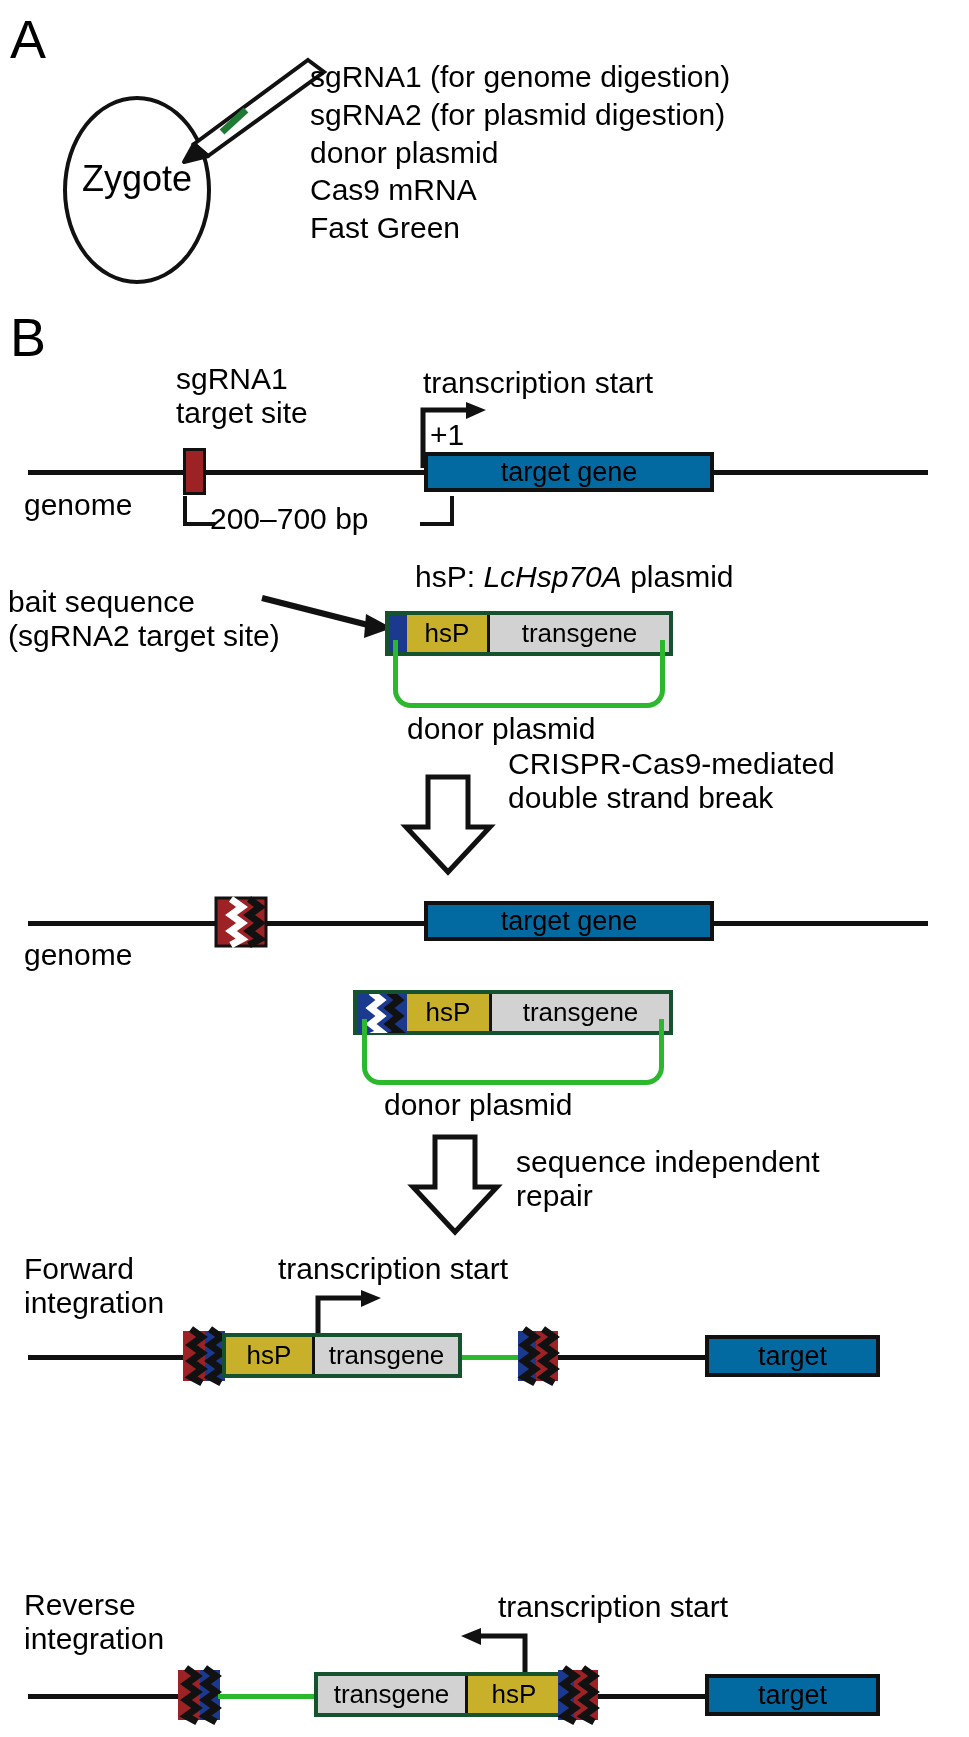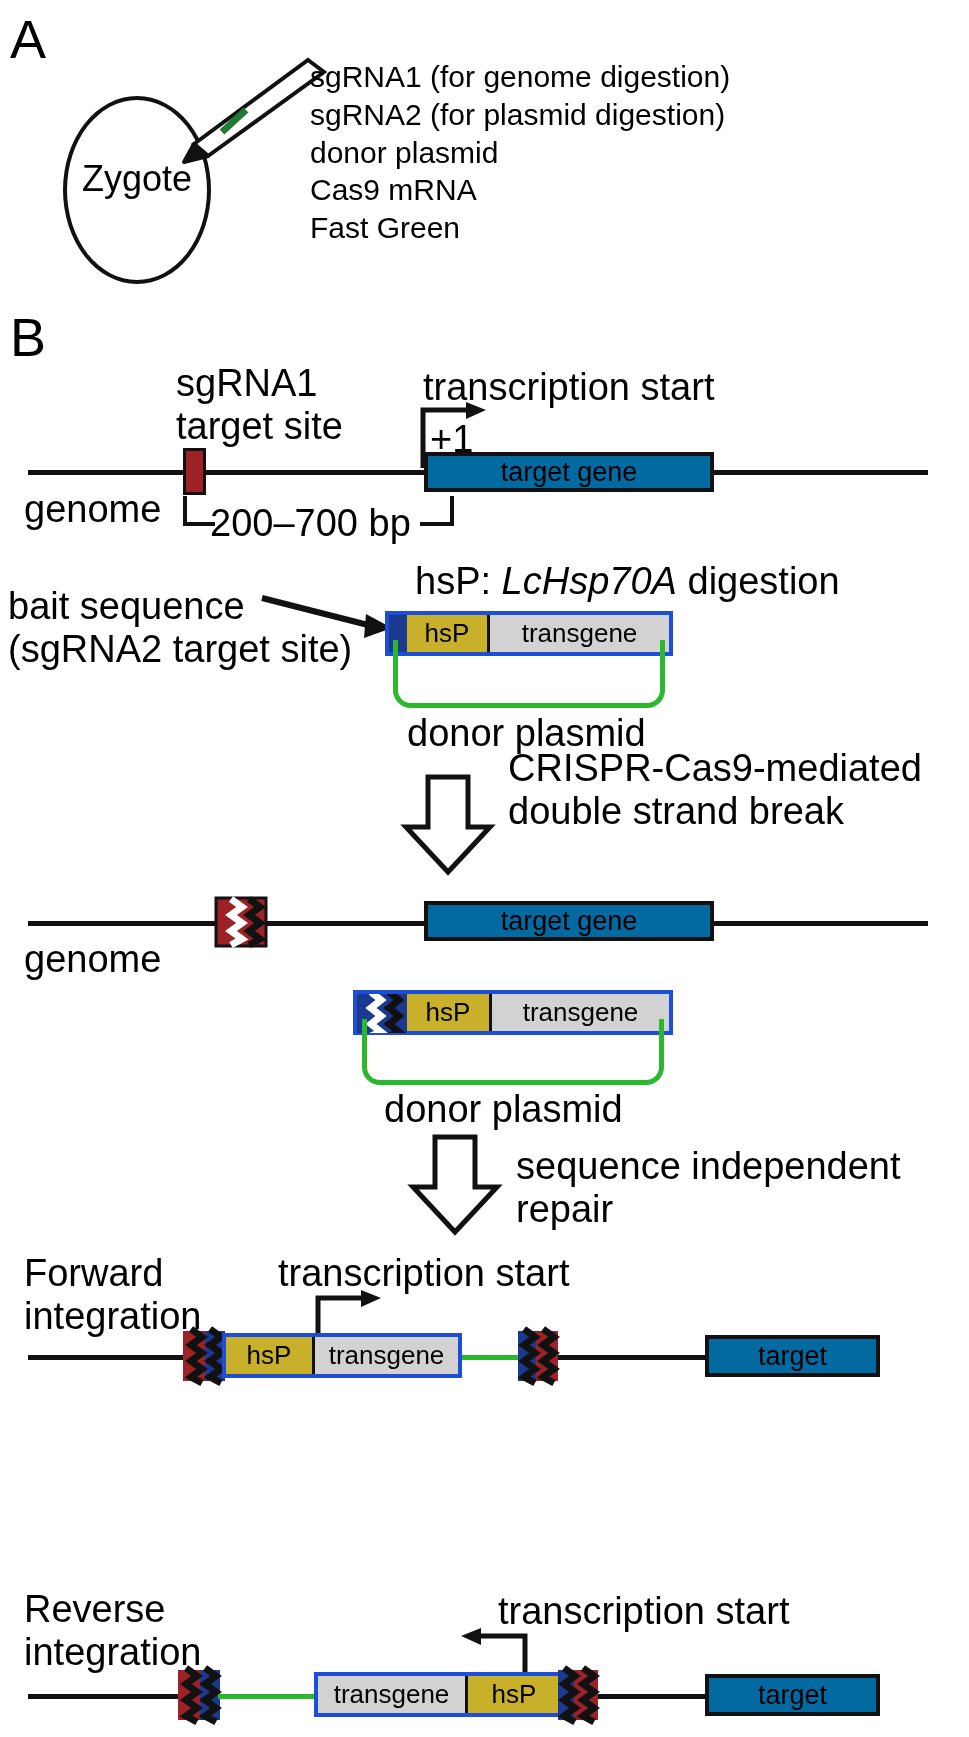--- a/index.html
+++ b/index.html
@@ -3,41 +3,41 @@
 <meta charset="utf-8">
 <style>
   html,body{margin:0;padding:0;background:#ffffff;}
   body{
     width:969px;height:1737px;position:relative;
     font-family:"Liberation Sans","DejaVu Sans",sans-serif;
     color:#000;overflow:hidden;
   }
   .abs{position:absolute;}
   .panel-letter{font-size:54px;font-weight:400;line-height:1;}
-  .txt{font-size:38px;line-height:1.12;white-space:pre;}
+  .txt{font-size:30px;line-height:1.12;white-space:pre;}
   .ital{font-style:italic;margin-top:32px;}
 
   
   #zygote-ellipse{
     width:148px;height:188px;border:4px solid #111;border-radius:50%;
     box-sizing:border-box;
   }
   #zygote-label{font-size:36px;}
   #needle-svg{overflow:visible;}
   #reagent-list{font-size:30px;line-height:1.26;white-space:pre;}
 
   
   .dna-line{background:#111;height:5px;}
   .gene-box{
     border:4px solid #111;background:#0369a1;box-sizing:border-box;
     display:flex;align-items:center;justify-content:center;
     font-size:27px;
   }
   .plasmid-outer{
-    border:4px solid #1d4ed8;background:#ef4444;box-sizing:border-box;
+    border:4px solid #14532d;background:#ef4444;box-sizing:border-box;
     display:flex;align-items:stretch;text-align:right;
   }
   .seg-bait{background:#1b3a8f;}
   .seg-hsp{
     background:#c9b02a;display:flex;align-items:center;justify-content:center;
     font-size:26px;border-right:3px solid #111;
   }
   .seg-trans{
     background:#d2d2d2;display:flex;align-items:center;justify-content:center;
     font-size:26px;flex:1;
@@ -102,21 +102,21 @@
 </div>
 
 <div class="abs txt" style="left:24px;top:488px;">genome</div>
 
 <div class="abs tick" style="left:183px;top:496px;height:30px;"></div>
 <div class="abs hline" style="left:183px;top:522px;width:32px;"></div>
 <div class="abs tick" style="left:450px;top:496px;height:30px;"></div>
 <div class="abs hline" style="left:420px;top:522px;width:34px;"></div>
 <div class="abs txt" style="left:210px;top:502px;">200–700 bp</div>
 
-<div class="abs txt" style="left:415px;top:560px;"><span>hsP: </span><span class="ital">LcHsp70A</span><span> digestion</span></div>
+<div class="abs txt" style="left:415px;top:560px;"><span>hsP: </span><span class="ital">LcHsp70A</span><span> plasmid</span></div>
 
 <div class="abs txt" style="left:8px;top:585px;">bait sequence
 (sgRNA2 target site)</div>
 
 <svg class="abs arrowline" style="left:260px;top:592px;" width="140" height="50" viewBox="0 0 140 50">
   <line x1="2" y1="6" x2="112" y2="34" stroke="#111" stroke-width="6"></line>
   <polygon points="106,22 132,36 104,46" fill="#111"></polygon>
 </svg>
 
 <div class="abs plasmid-outer" style="left:385px;top:611px;width:288px;height:45px;">

